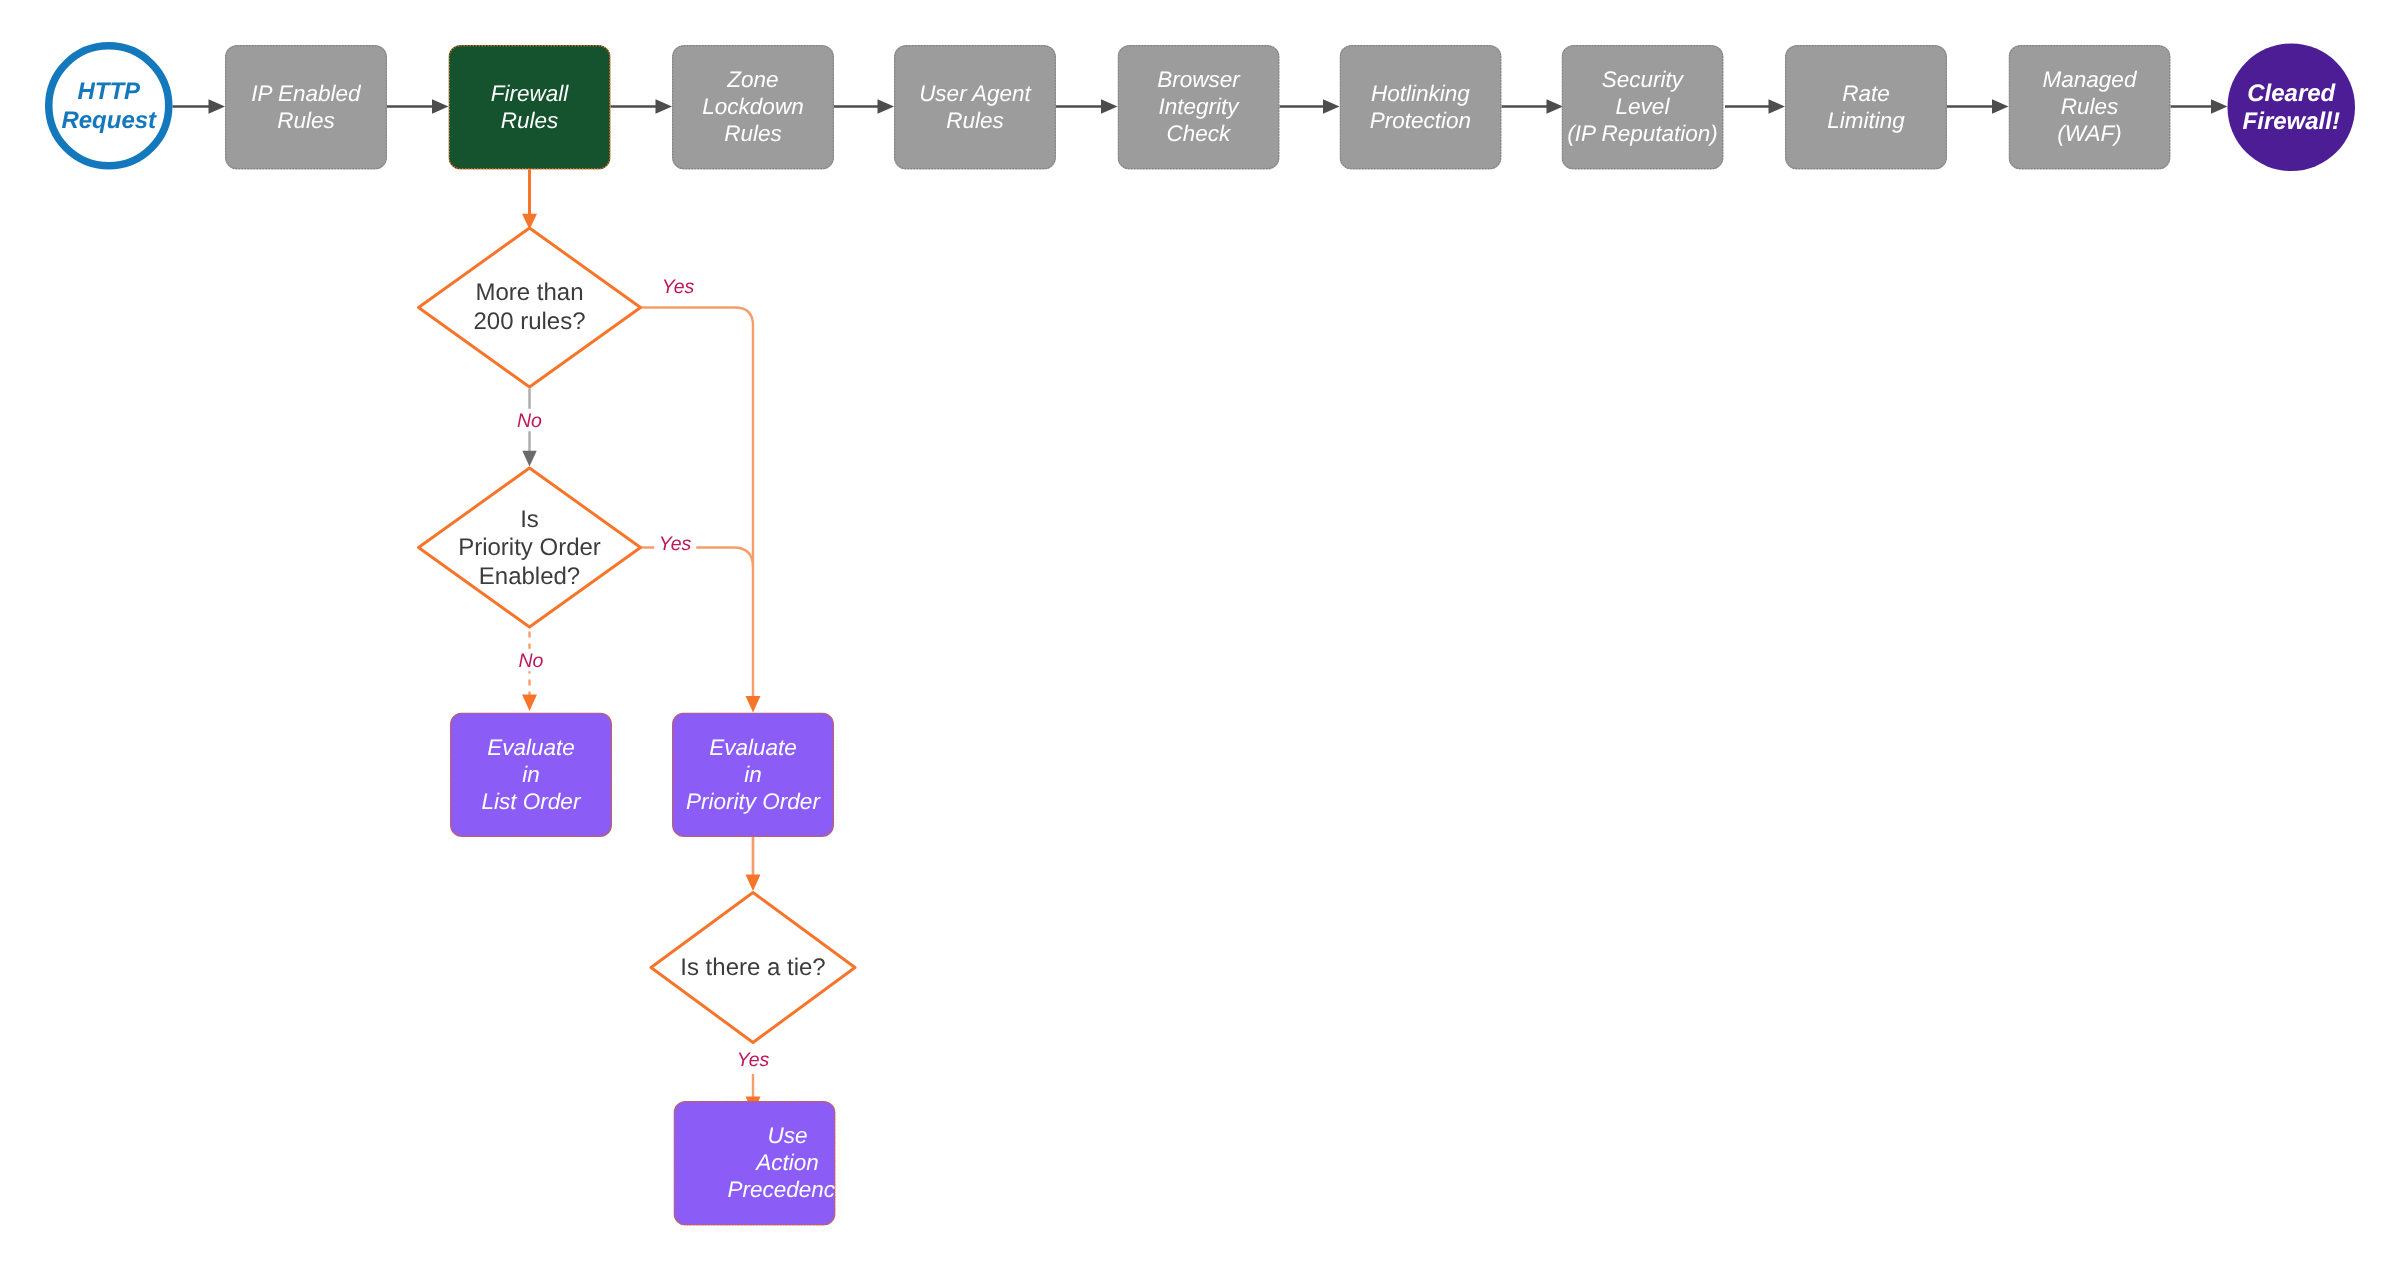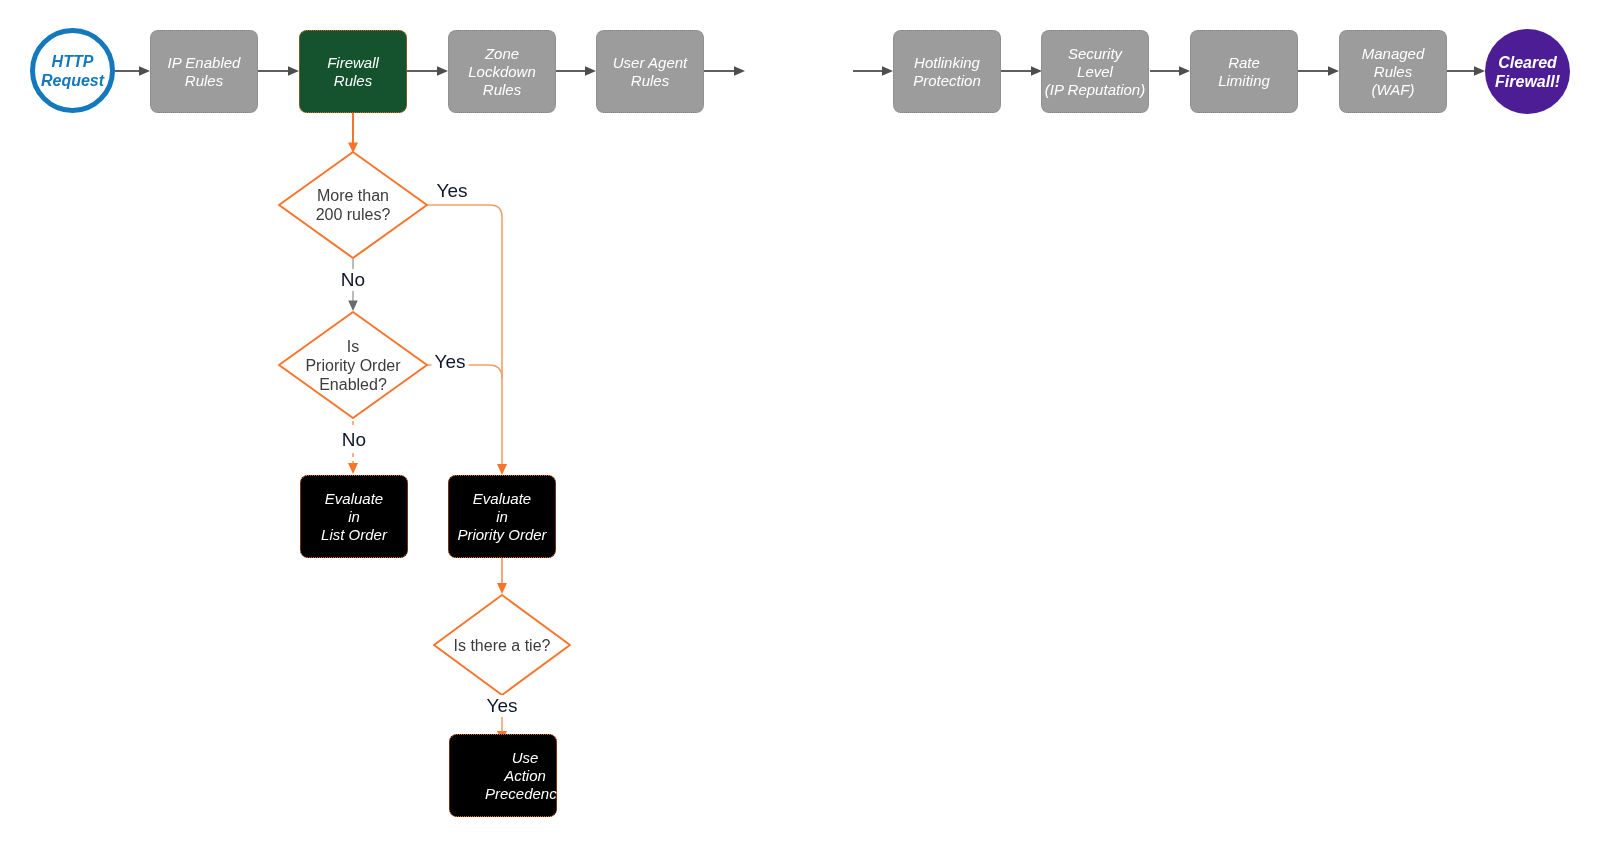--- a/index.html
+++ b/index.html
@@ -15,21 +15,21 @@
     border-radius:8px; display:flex; align-items:center; justify-content:center;
     text-align:center; color:#ffffff; font-style:italic; font-size:15px;
     line-height:18px; z-index:2;
   }
   .stage.gray   { background:#9C9C9C; border:1px dotted #838383; }
   .stage.orange { background:#14532d; border:1px dotted #E0601A; }
 
   
   .action {
     position:absolute; width:108px; height:83px; box-sizing:border-box;
-    background:#000000; border:1px dotted #E0601A; border-radius:8px;
+    background:#8b5cf6; border:1px dotted #E0601A; border-radius:8px;
     display:flex; align-items:center; justify-content:center; text-align:center;
     color:#ffffff; font-style:italic; font-size:15px; line-height:18px; z-index:2;
   }
 
   
   .terminal {
     position:absolute; border-radius:50%; display:flex; align-items:center;
     justify-content:center; text-align:center; font-weight:bold; font-style:italic;
     font-size:16px; line-height:19px; z-index:2; box-sizing:border-box;
   }
@@ -40,21 +40,21 @@
 
   
   .diamond-label {
     position:absolute; display:flex; align-items:center; justify-content:center;
     text-align:center; color:#3C3C3C; font-size:16px; line-height:19px; z-index:3;
   }
 
   
   .edge-label {
     position:absolute; transform:translate(-50%,-50%); z-index:3;
-    font-size:19px; color:#0f172a; background:#ffffff;
+    font-style:italic; font-size:13px; color:#be185d; background:#ffffff;
     padding:0 3px; white-space:nowrap;
   }
 
   .pre { white-space:pre-line; }
 </style>
 </head>
 <body>
 
 <div class="canvas">
 
@@ -128,20 +128,25 @@
   </div>
   <div class="stage gray" style="left:448px">
     <span class="pre">Zone
 Lockdown
 Rules</span>
   </div>
   <div class="stage gray" style="left:596px">
     <span class="pre">User Agent
 Rules</span>
   </div>
+  <div class="stage gray" style="left:745px">
+    <span class="pre">Browser
+Integrity
+Check</span>
+  </div>
   <div class="stage gray" style="left:893px">
     <span class="pre">Hotlinking
 Protection</span>
   </div>
   <div class="stage gray" style="left:1041px">
     <span class="pre">Security
 Level
 (IP Reputation)</span>
   </div>
   <div class="stage gray" style="left:1190px">

